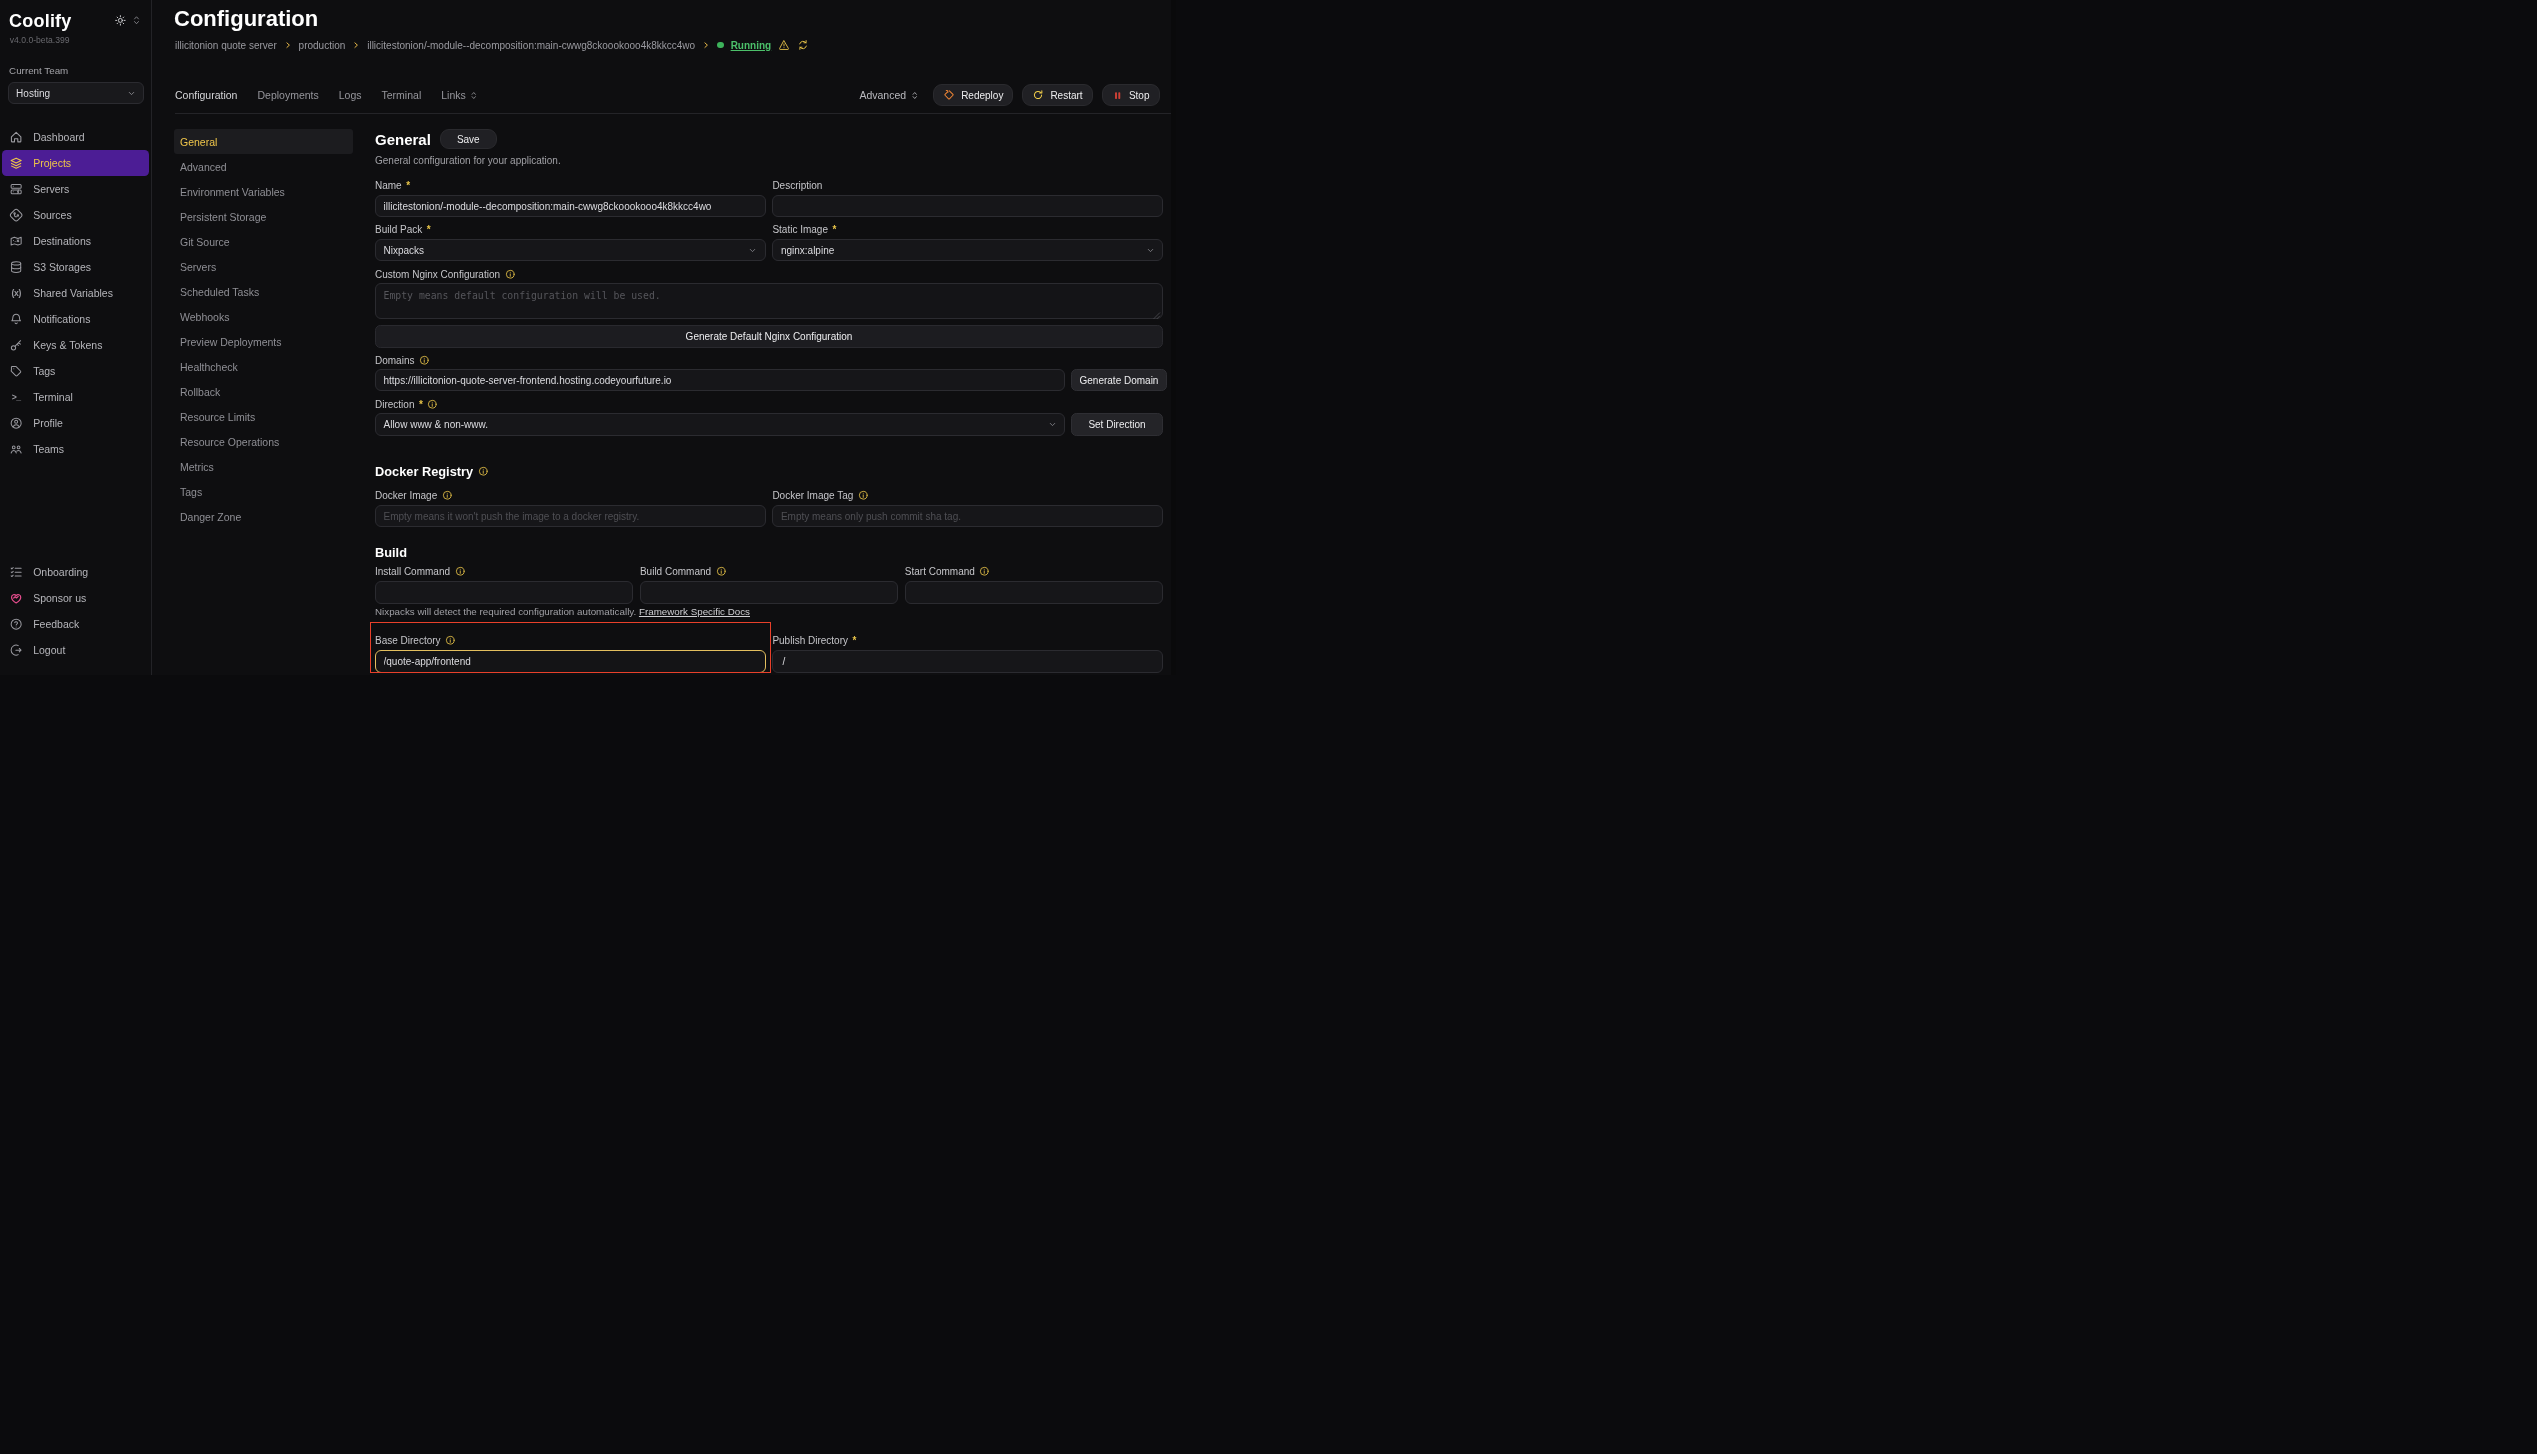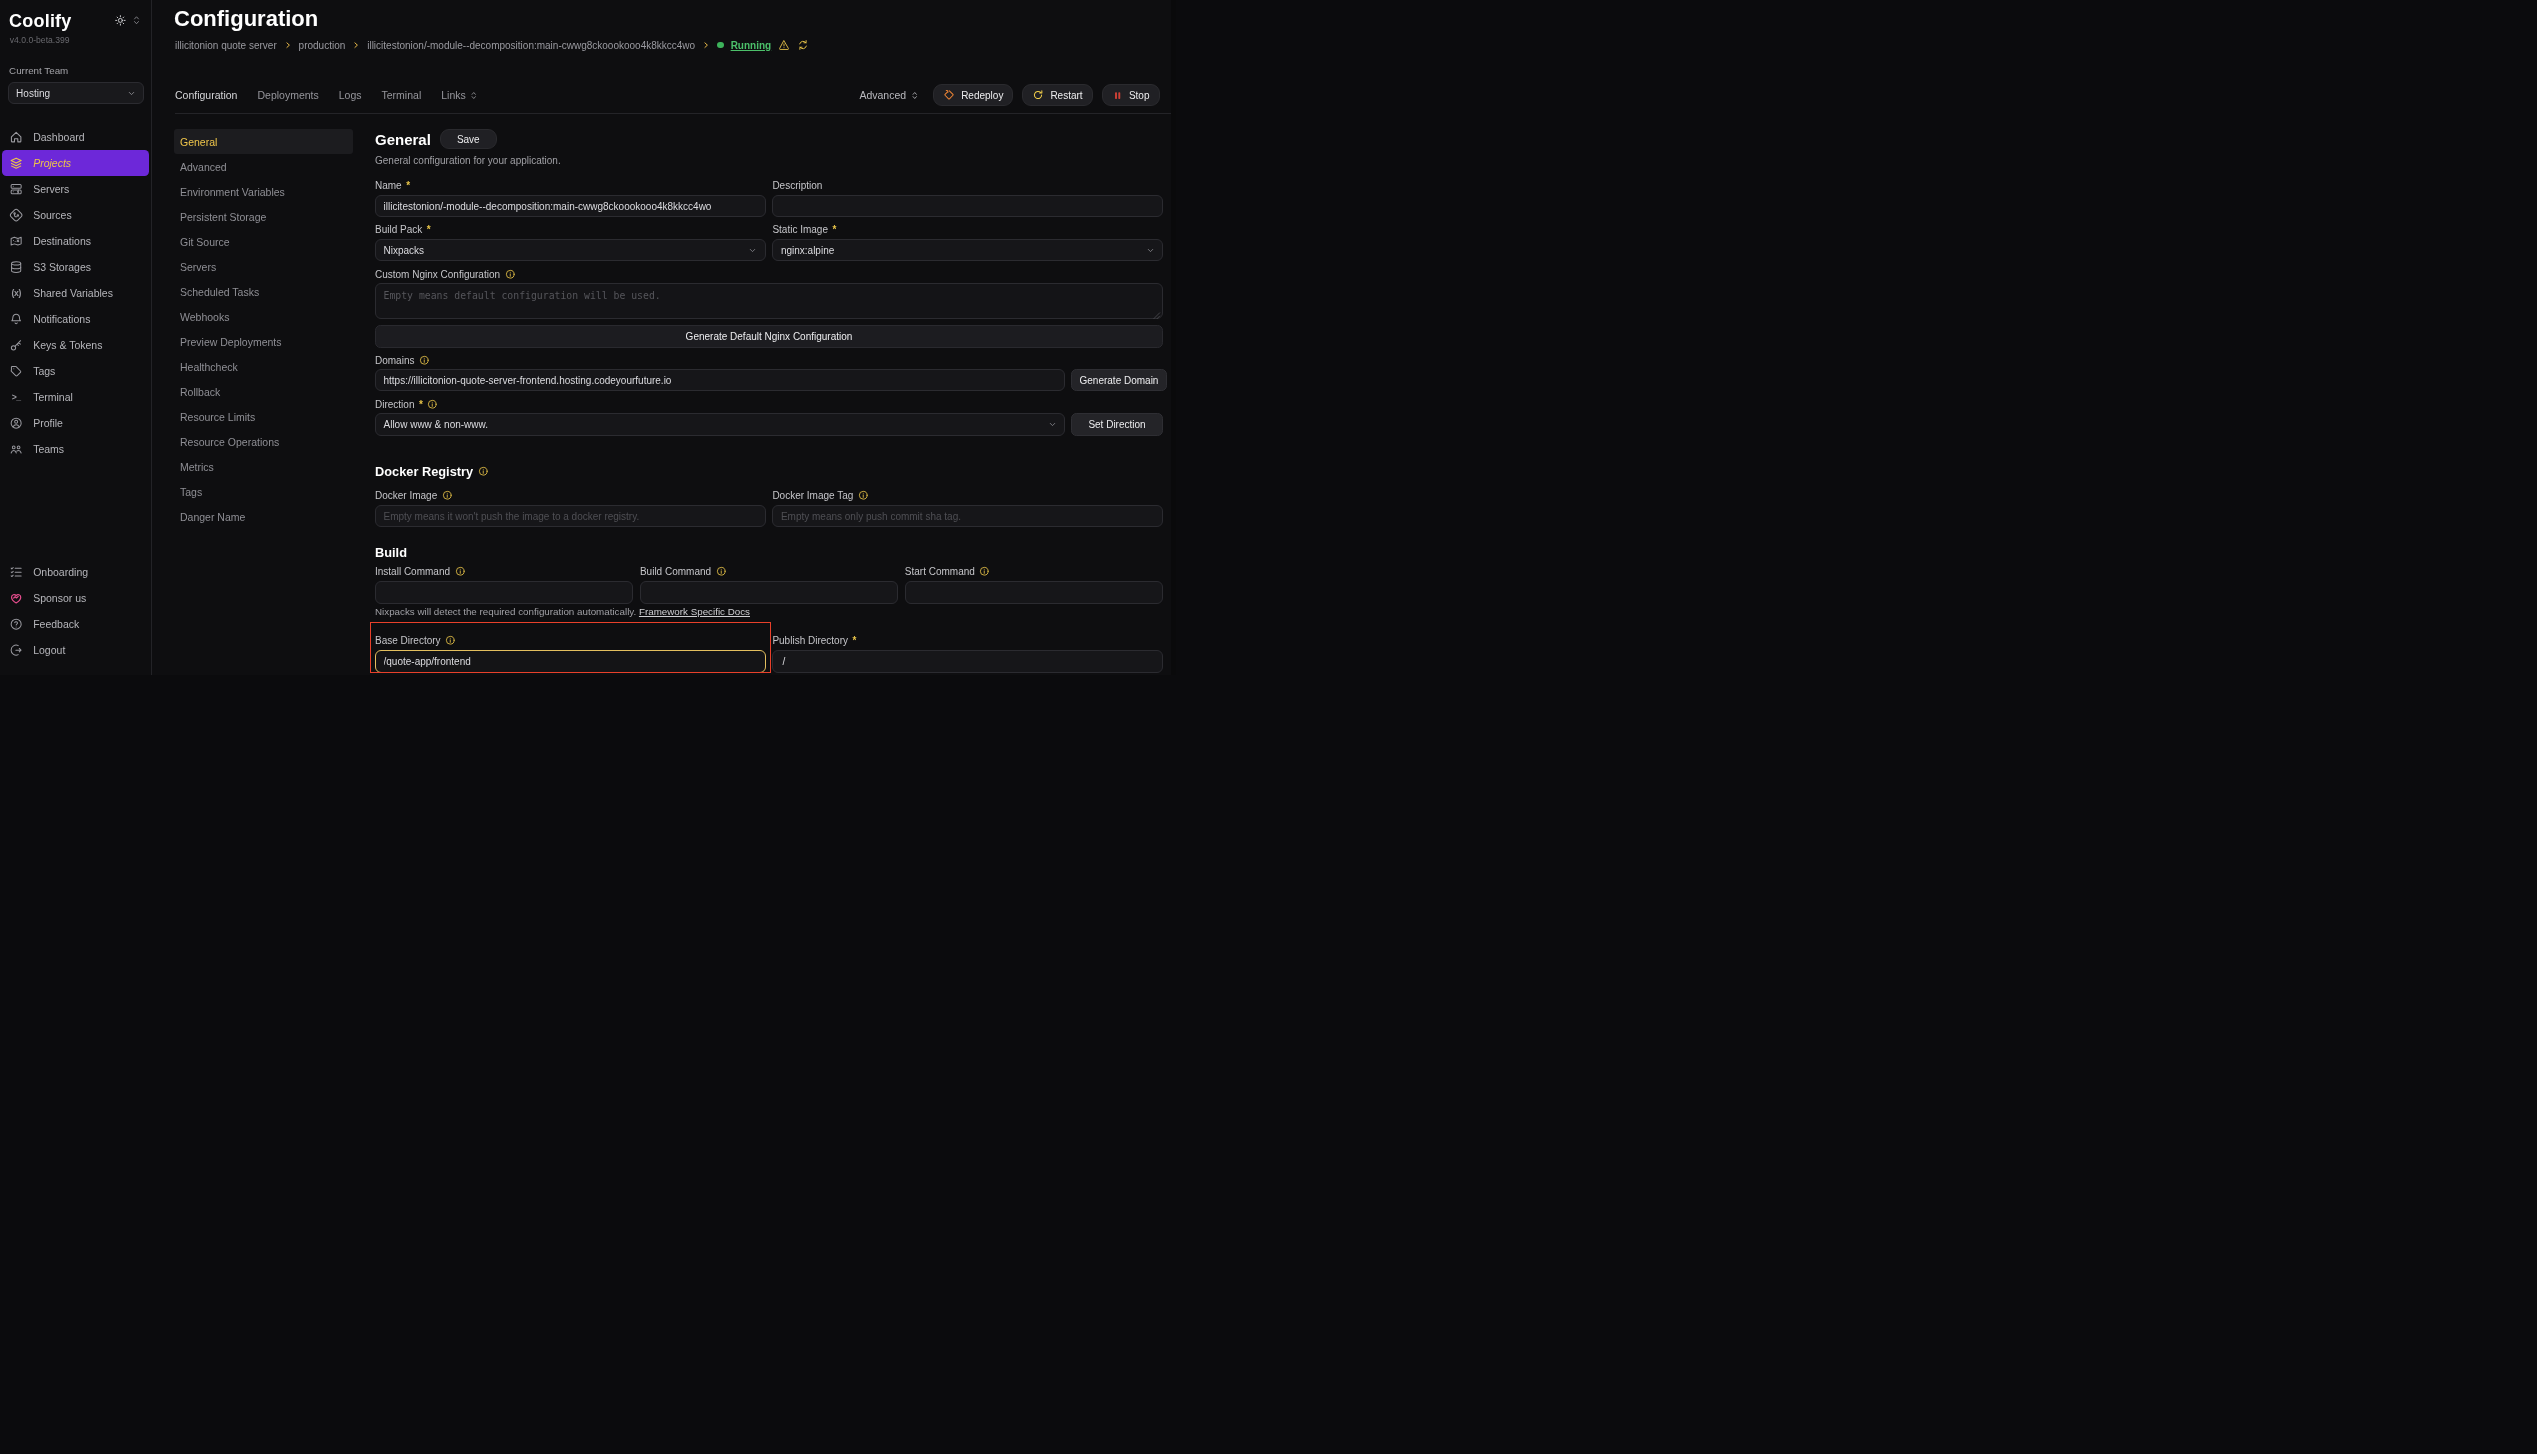--- a/index.html
+++ b/index.html
@@ -17,21 +17,21 @@
   .version { font-size:8.6px; color:#69696e; padding:3.8px 0 0 7.5px; }
   .team-label { font-size:9.8px; color:#a3a3a8; padding:20px 0 0 6.8px; }
   .team-select { margin:6px 4.5px 0 5.3px; height:22px; background:#19191c; border:0.8px solid #2b2b30;
                  border-radius:6px; display:flex; align-items:center; padding:0 7.5px; font-size:10px; color:#dcdce0; cursor:pointer;}
   .team-select .chev { margin-left:auto; color:#8a8a90; }
   .nav { margin-top:19.5px; display:flex; flex-direction:column; }
   .nav-bottom { margin-top:auto; display:flex; flex-direction:column; }
   .nav-item { display:flex; align-items:center; gap:9.8px; height:26px; padding:0 4.5px 0 6.8px;
               font-size:10.5px; color:#b6b6bb; border-radius:4.5px; cursor:pointer; }
   .nav-item .ic { width:14.3px; height:14.3px; display:flex; align-items:center; justify-content:center; color:#9a9aa0; flex:0 0 14.3px;}
-  .nav-item.active { background:#6d28d9; color:#eec549;font-style:italic; }
+  .nav-item.active { background:#4c1d95; color:#eec549; }
   .nav-item.active .ic { color:#eec549; }
   .ic-text { font-size:8.6px; font-weight:bold; letter-spacing:-0.4px; }
   .pink { color:#e54d8d !important; }
 
   
   .main { position:absolute; left:153px; top:0; right:0; bottom:0; }
   .page-title { position:absolute; left:21px; top:6px; font-size:22px; font-weight:bold; color:#ffffff; }
   .breadcrumb { position:absolute; left:22px; top:39px; display:flex; align-items:center; gap:6.8px; font-size:10px; color:#9a9aa0; white-space:nowrap; }
   .crumb-sep { color:#e9b949; display:flex; }
   .status-dot { width:6.8px; height:6.8px; border-radius:50%; background:#3db35b; }
@@ -383,21 +383,21 @@
       <div class="sn-item">Servers</div>
       <div class="sn-item">Scheduled Tasks</div>
       <div class="sn-item">Webhooks</div>
       <div class="sn-item">Preview Deployments</div>
       <div class="sn-item">Healthcheck</div>
       <div class="sn-item">Rollback</div>
       <div class="sn-item">Resource Limits</div>
       <div class="sn-item">Resource Operations</div>
       <div class="sn-item">Metrics</div>
       <div class="sn-item">Tags</div>
-      <div class="sn-item">Danger Name</div>
+      <div class="sn-item">Danger Zone</div>
     </div>
 
     <div class="content">
 
       <div class="abs" style="top:129px; display:flex; align-items:center; gap:9px;">
         <span class="sec-h2">General</span>
         <button class="btn" style="height:20px; padding:0 16px;">Save</button>
       </div>
       <div class="abs subtitle" style="top:155px;">General configuration for your application.</div>
 

